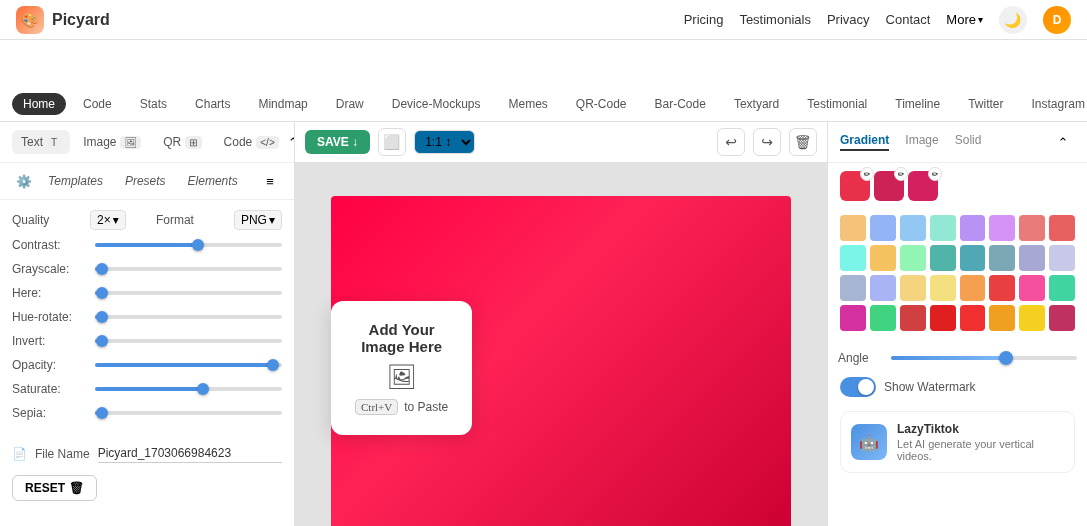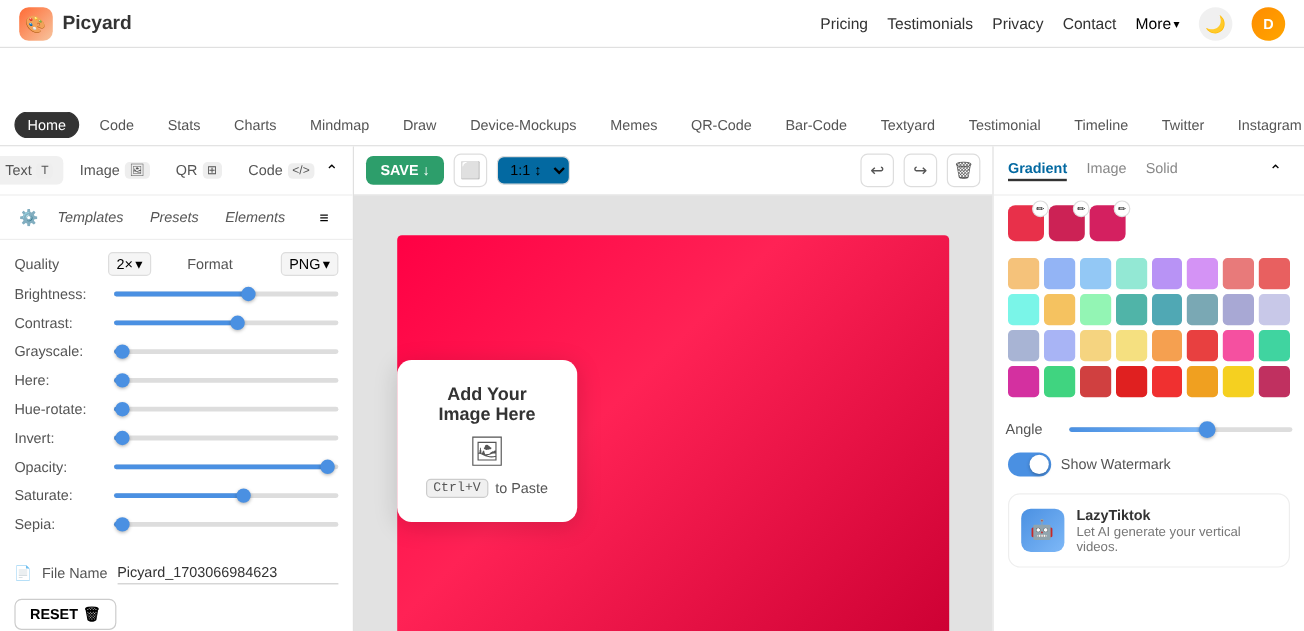--- a/index.html
+++ b/index.html
@@ -19,21 +19,21 @@
     
     .category-tabs { display: flex; align-items: center; gap: 6px; padding: 6px 12px; background: #fff; border-bottom: 1px solid #e0e0e0; overflow-x: auto; }
     .category-tab { padding: 3px 10px; border-radius: 12px; font-size: 12px; cursor: pointer; white-space: nowrap; border: 1px solid transparent; color: #555; margin-top: 47px; }
     .category-tab.active { background: #333; color: #fff; border-color: #333; }
 
     
     .main { display: flex; height: calc(526px - 40px - 36px); }
 
     
     .left-panel { width: 295px; background: #fff; border-right: 1px solid #e0e0e0; display: flex; flex-direction: column; overflow-y: auto; }
-    .panel-header { display: flex; align-items: center; justify-content: flex-end; padding: 8px 12px; border-bottom: 1px solid #eee; }
+    .panel-header { display: flex; align-items: center; justify-content: flex-start; padding: 8px 12px; border-bottom: 1px solid #eee; }
     .panel-tabs { display: flex; gap: 4px; }
     .panel-tab { display: flex; align-items: center; gap: 4px; padding: 4px 8px; border-radius: 6px; cursor: pointer; font-size: 12px; color: #555; border: 1px solid transparent; }
     .panel-tab.active, .panel-tab:hover { background: #f0f0f0; }
     .panel-tab-badge { background: #eee; border-radius: 4px; padding: 1px 4px; font-size: 10px; }
 
     .sub-tabs { display: flex; align-items: center; justify-content: space-between; padding: 6px 12px; border-bottom: 1px solid #eee; }
     .sub-tab-group { display: flex; gap: 2px; }
     .sub-tab { display: flex; align-items: center; gap: 4px; padding: 4px 10px; border-radius: 6px; cursor: pointer; font-size: 12px; color: #555; font-style: italic; }
     .gear-icon-btn { width: 24px; height: 24px; display: flex; align-items: center; justify-content: center; cursor: pointer; border-radius: 4px; }
     .stack-icon-btn { width: 24px; height: 24px; display: flex; align-items: center; justify-content: center; cursor: pointer; border-radius: 4px; }
@@ -63,21 +63,21 @@
     .ratio-select { border: 1px solid #ddd; border-radius: 6px; padding: 3px 6px; font-size: 12px; cursor: pointer; background: #0369a1; }
     .toolbar-spacer { flex: 1; }
     .undo-btn, .redo-btn, .delete-btn { width: 28px; height: 28px; display: flex; align-items: center; justify-content: center; border: 1px solid #ddd; border-radius: 6px; cursor: pointer; background: #fff; color: #555; font-size: 14px; }
 
     .canvas-container { flex: 1; display: flex; align-items: center; justify-content: center; background: #e2e2e2; }
     .canvas-bg { width: 460px; height: 344px; background: linear-gradient(135deg, #ff0044 0%, #ff2255 40%, #cc0033 100%); border-radius: 4px; position: relative; display: flex; align-items: center; justify-content: flex-start; }
     .add-image-card { background: white; border-radius: 12px; padding: 20px 24px; display: flex; flex-direction: column; align-items: center; gap: 8px; box-shadow: 0 4px 20px rgba(0,0,0,0.15); }
     .add-image-title { font-size: 15px; font-weight: 600; color: #333; text-align: center; }
     .add-image-icon { font-size: 24px; color: #555; }
     .add-image-paste { display: flex; align-items: center; gap: 6px; font-size: 12px; color: #555; }
-    .kbd { background: #f0f0f0; border: 1px solid #ccc; border-radius: 4px; padding: 1px 5px; font-size: 11px; font-family: Liberation Mono, monospace; }
+    .kbd { background: #f0f0f0; border: 1px solid #ccc; border-radius: 4px; padding: 1px 5px; font-size: 11px; font-family: Liberation Serif, serif; }
 
     
     .right-panel { width: 260px; background: #fff; border-left: 1px solid #e0e0e0; overflow-y: auto; }
     .right-panel-header { display: flex; align-items: center; justify-content: space-between; padding: 8px 12px; border-bottom: 1px solid #eee; }
     .right-tabs { display: flex; gap: 16px; }
     .right-tab { font-size: 12px; color: #888; cursor: pointer; padding-bottom: 2px; }
     .right-tab.active { color: #0369a1; font-weight: 600; border-bottom: 2px solid #333; }
 
     .color-swatches { padding: 10px 12px; }
     .swatch-row { display: flex; gap: 4px; margin-bottom: 4px; }
@@ -196,27 +196,20 @@
         </div>
         <span style="flex:1"></span>
         <span class="control-label">Format</span>
         <div class="control-value">
           <span>PNG</span>
           <span>▾</span>
         </div>
       </div>
 
       <div class="slider-row">
-        <span class="slider-label">Brightness:</span>
-        <div class="slider-track">
-          <div class="fill" style="width:60%"></div>
-          <div class="thumb" style="left:60%"></div>
-        </div>
-      </div>
-      <div class="slider-row">
         <span class="slider-label">Contrast:</span>
         <div class="slider-track">
           <div class="fill" style="width:55%"></div>
           <div class="thumb" style="left:55%"></div>
         </div>
       </div>
       <div class="slider-row">
         <span class="slider-label">Grayscale:</span>
         <div class="slider-track">
           <div class="fill" style="width:4%"></div>

